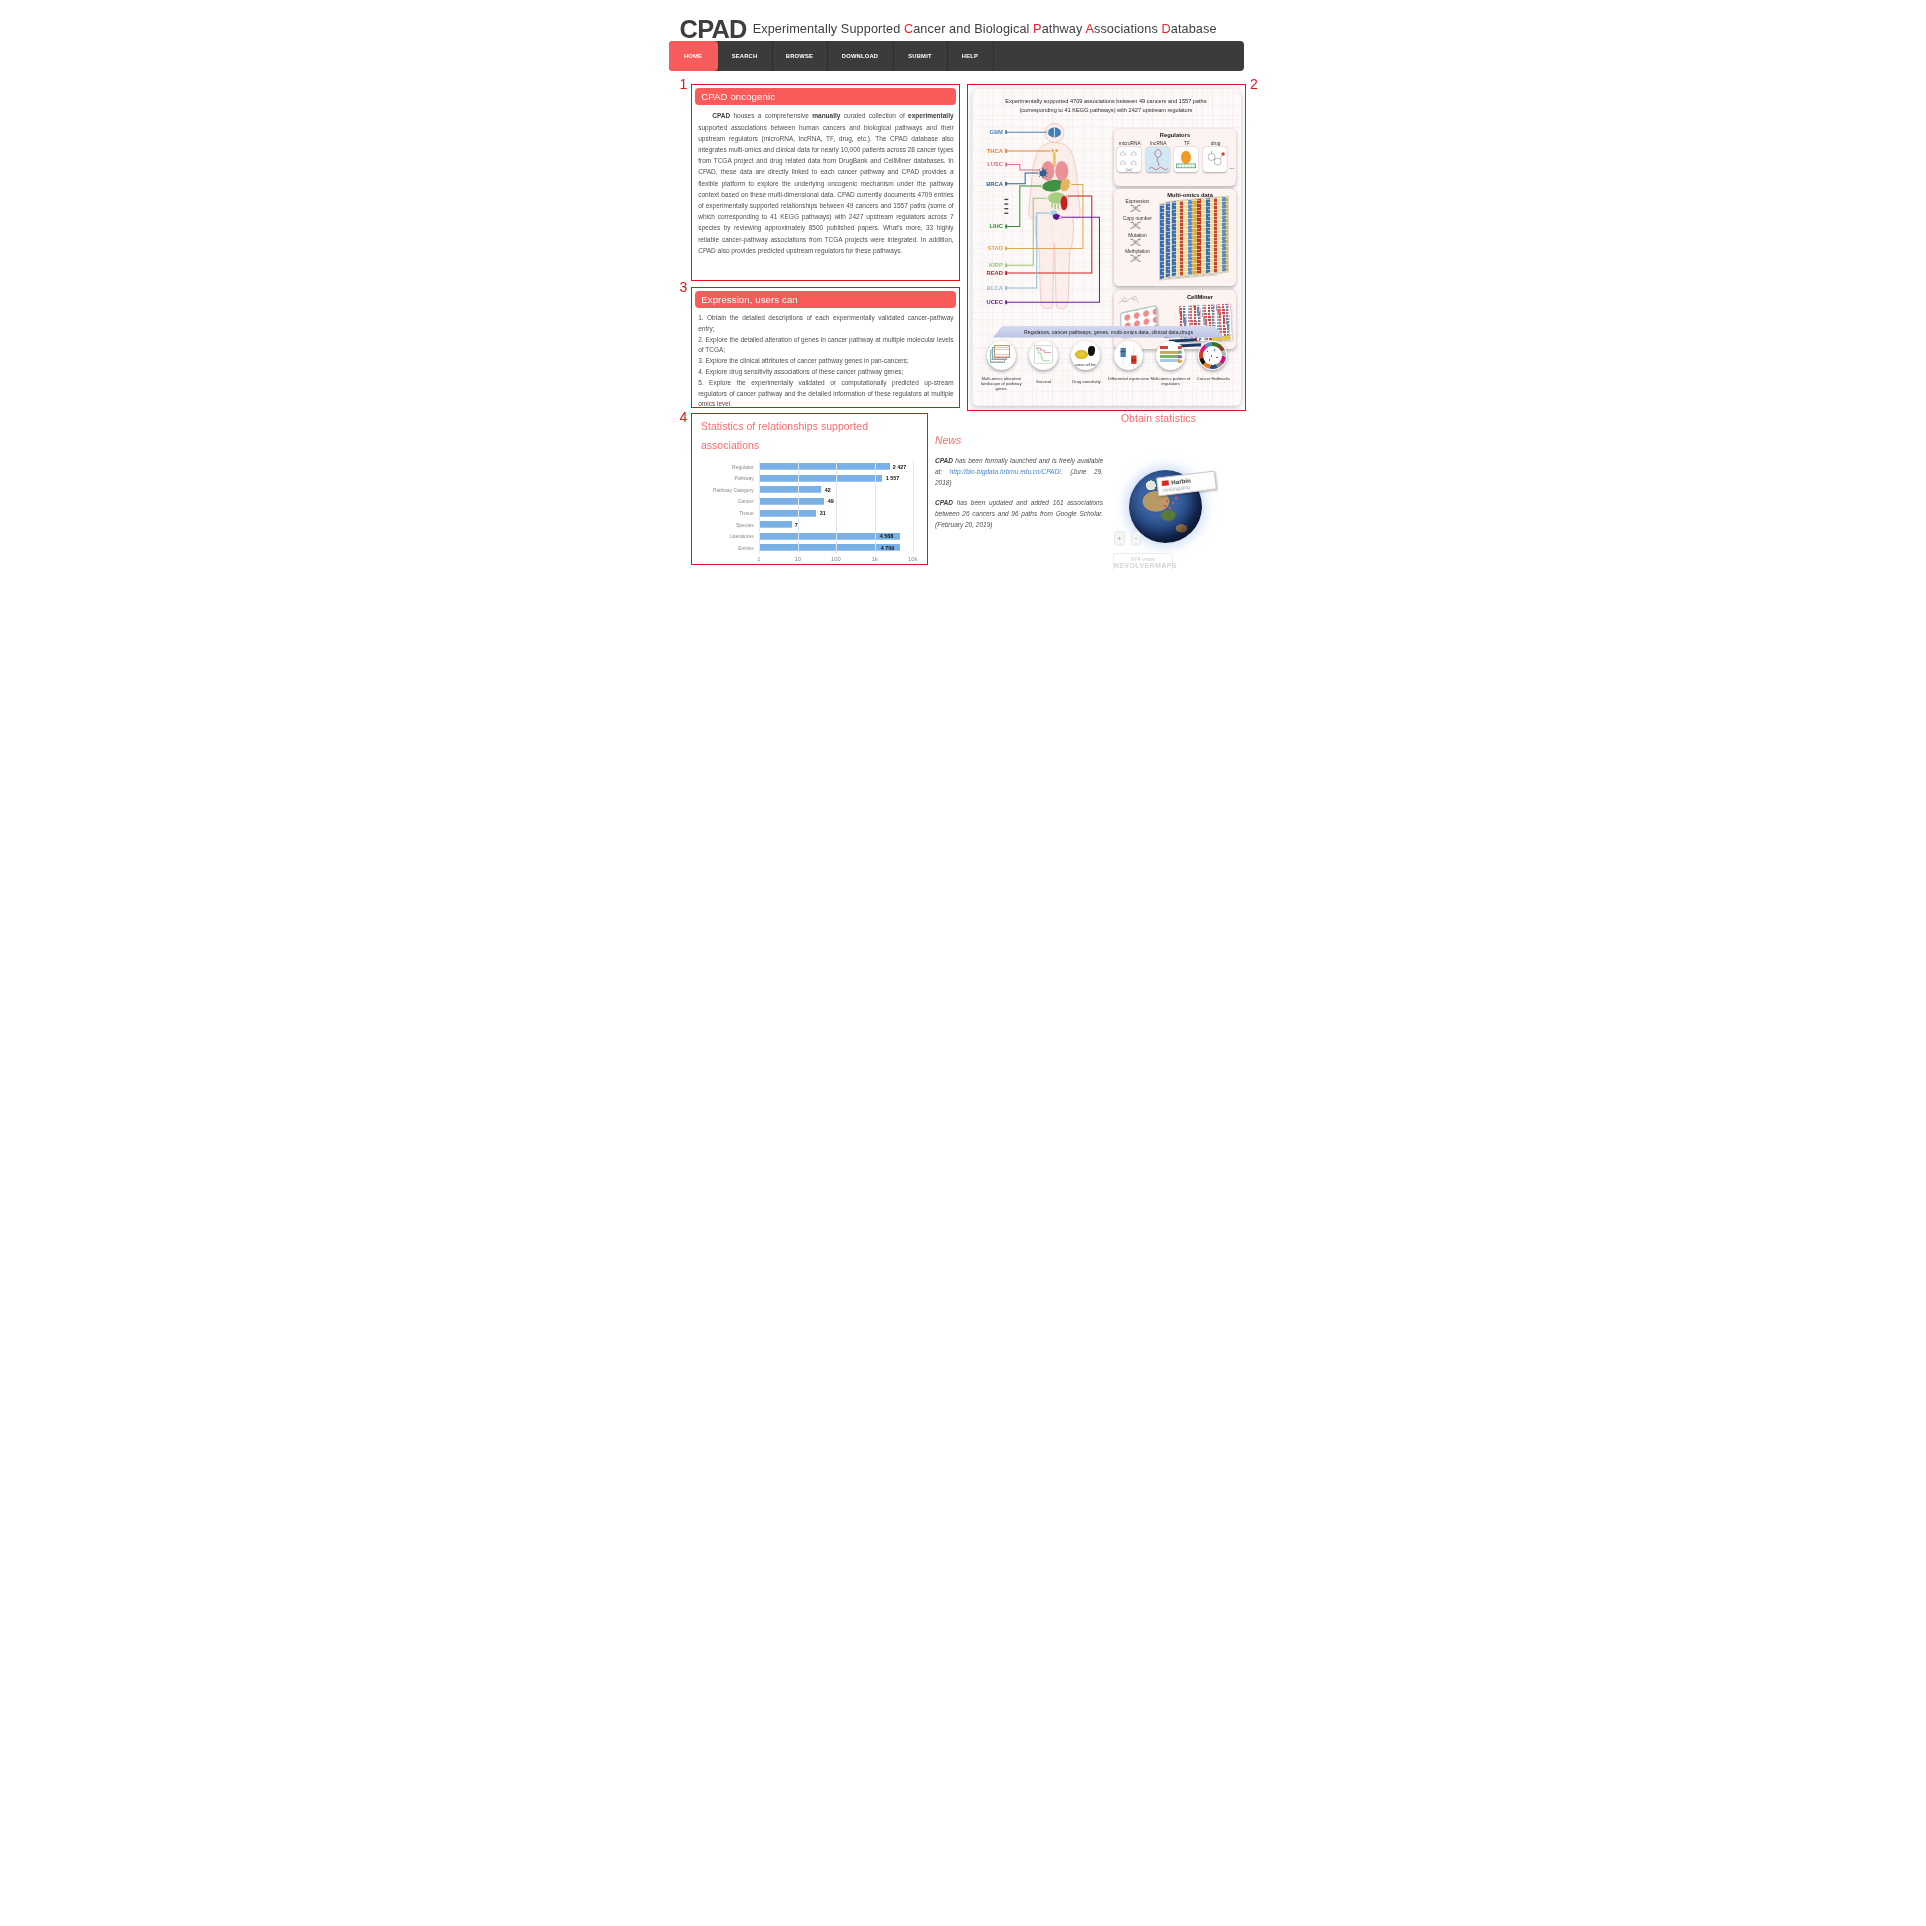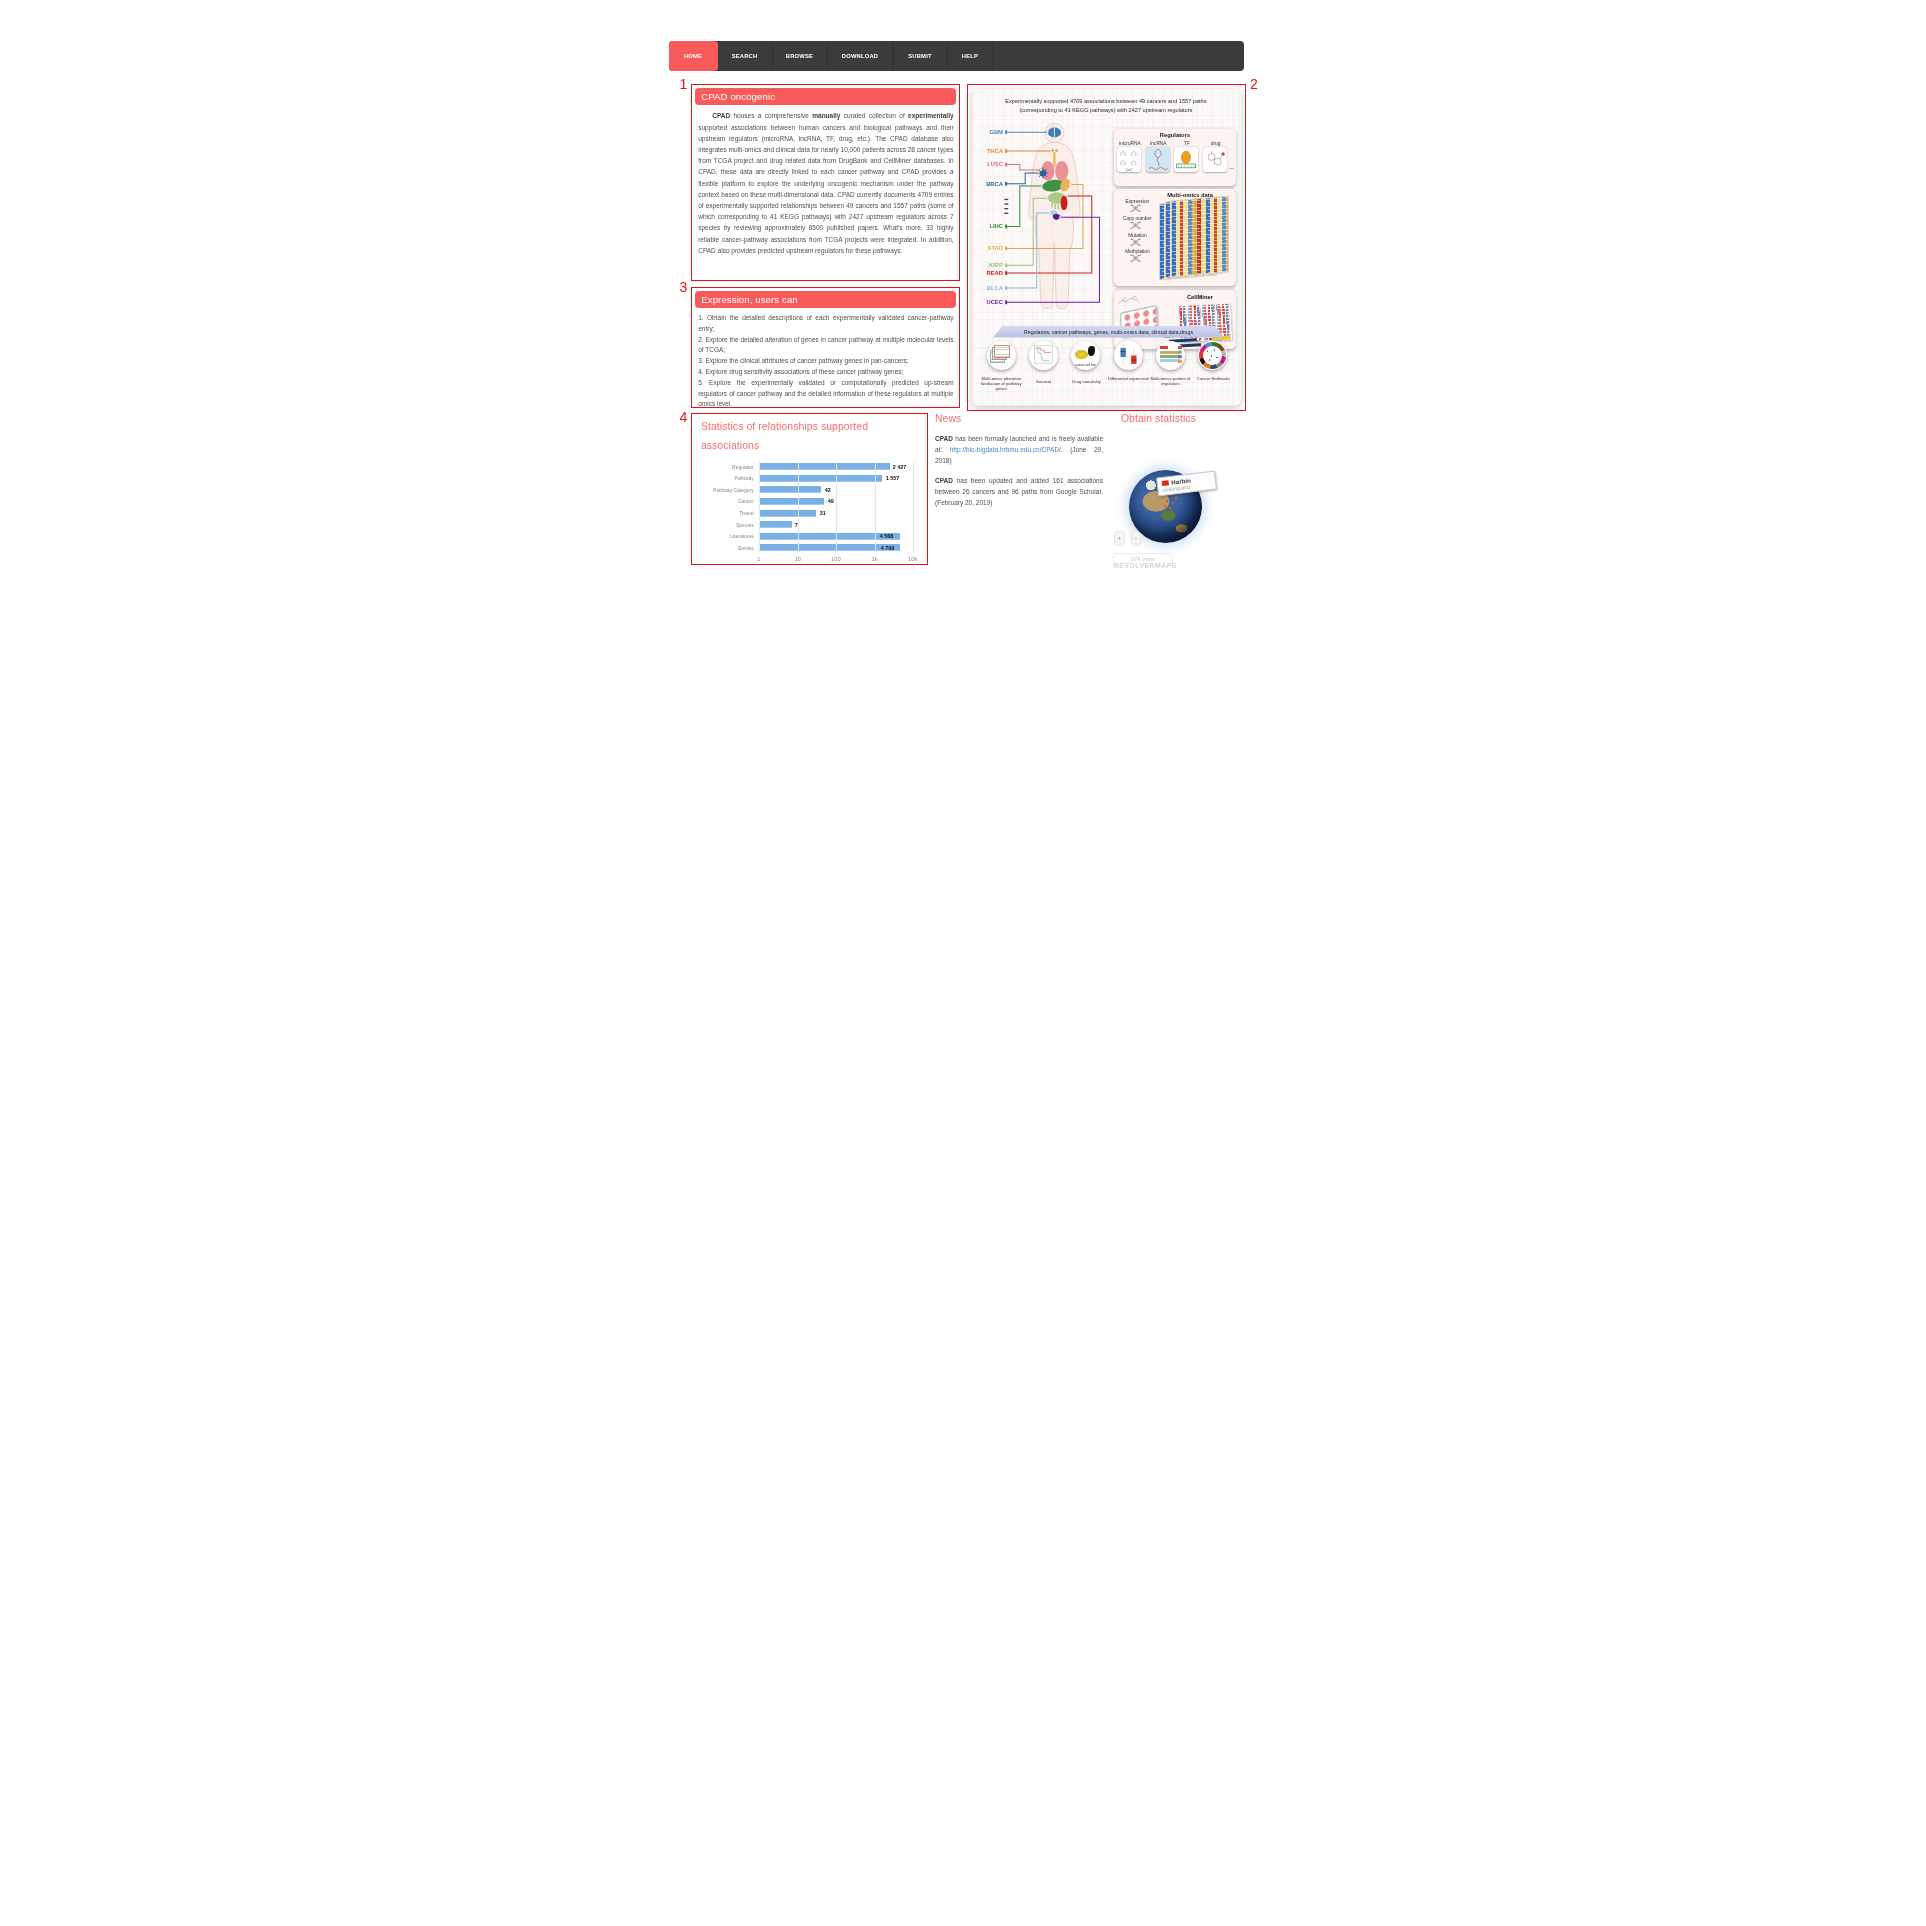--- a/index.html
+++ b/index.html
@@ -128,20 +128,23 @@
   .zoom-btn { position:absolute; width:10.4px; height:15px; background:#f5f5f5; border:0.4px solid #e6e6e6; border-radius:3.9px; color:#9a9a9a; font-size:6.5px; display:flex; align-items:center; justify-content:center; cursor:pointer; }
   .badge { position:absolute; left:0.8px; top:140px; width:60px; padding:1.5px 0 2.3px; text-align:center; background:rgba(255,255,255,.9); border:0.4px solid #ececec; border-radius:3.1px; }
   .badge-visits { font-size:5.8px; color:#c9c9c9; }
   .badge-brand { font-size:7px; font-weight:700; letter-spacing:0.4px; color:#d4d4d4; }
 </style>
 </head>
 <body>
 
 <div class="page">
 
+  <div class="logo-row">
+    <span class="logo">CPAD</span><span class="site-title" id="site-title"><span>Experimentally Supported </span><span class="red">C</span><span>ancer and Biological </span><span class="red">P</span><span>athway </span><span class="red">A</span><span>ssociations </span><span class="red">D</span><span>atabase</span></span>
+  </div>
 
   <div class="nav" id="nav">
       <div class="nav-item active">HOME</div>
       <div class="nav-item">SEARCH</div>
       <div class="nav-item">BROWSE</div>
       <div class="nav-item">DOWNLOAD</div>
       <div class="nav-item">SUBMIT</div>
       <div class="nav-item">HELP</div>
     </div>
 
@@ -473,21 +476,21 @@
       <div class="xticks" id="xticks">
           <span class="xtick" style="left: 56px;">1</span>
           <span class="xtick" style="left: 95px;">10</span>
           <span class="xtick" style="left: 133px;">100</span>
           <span class="xtick" style="left: 172px;">1k</span>
           <span class="xtick" style="left: 210px;">10k</span>
         </div>
     </div>
   </div>
 
-  <div style="position:absolute; left:270px; top:413px; width:168px;">
+  <div style="position:absolute; left:270px; top:435px; width:168px;font-style:italic;">
     <div class="col-title" style="position:static;">News</div>
     <div style="height:8.5px;"></div>
     <div class="news-para" id="news-item-1"><span class="bold">CPAD</span><span> has been formally launched and is freely available at: </span><a class="news-link">http://bio-bigdata.hrbmu.edu.cn/CPAD/</a><span>.   (June 29, 2018)</span></div>
     <div class="news-para" id="news-item-2"><span class="bold">CPAD</span><span> has been updated and added 161 associations between 26 cancers and 96 paths from Google Scholar. (February 20, 2019)</span></div>
   </div>
 
   <div style="position:absolute; left:447px; top:413px; width:112px; height:156px;">
     <div class="col-title" style="left:8.9px; top:0;">Obtain statistics</div>
     <div class="globe">
       <div class="vdot white" style="left:45px; top:19px;"></div>

